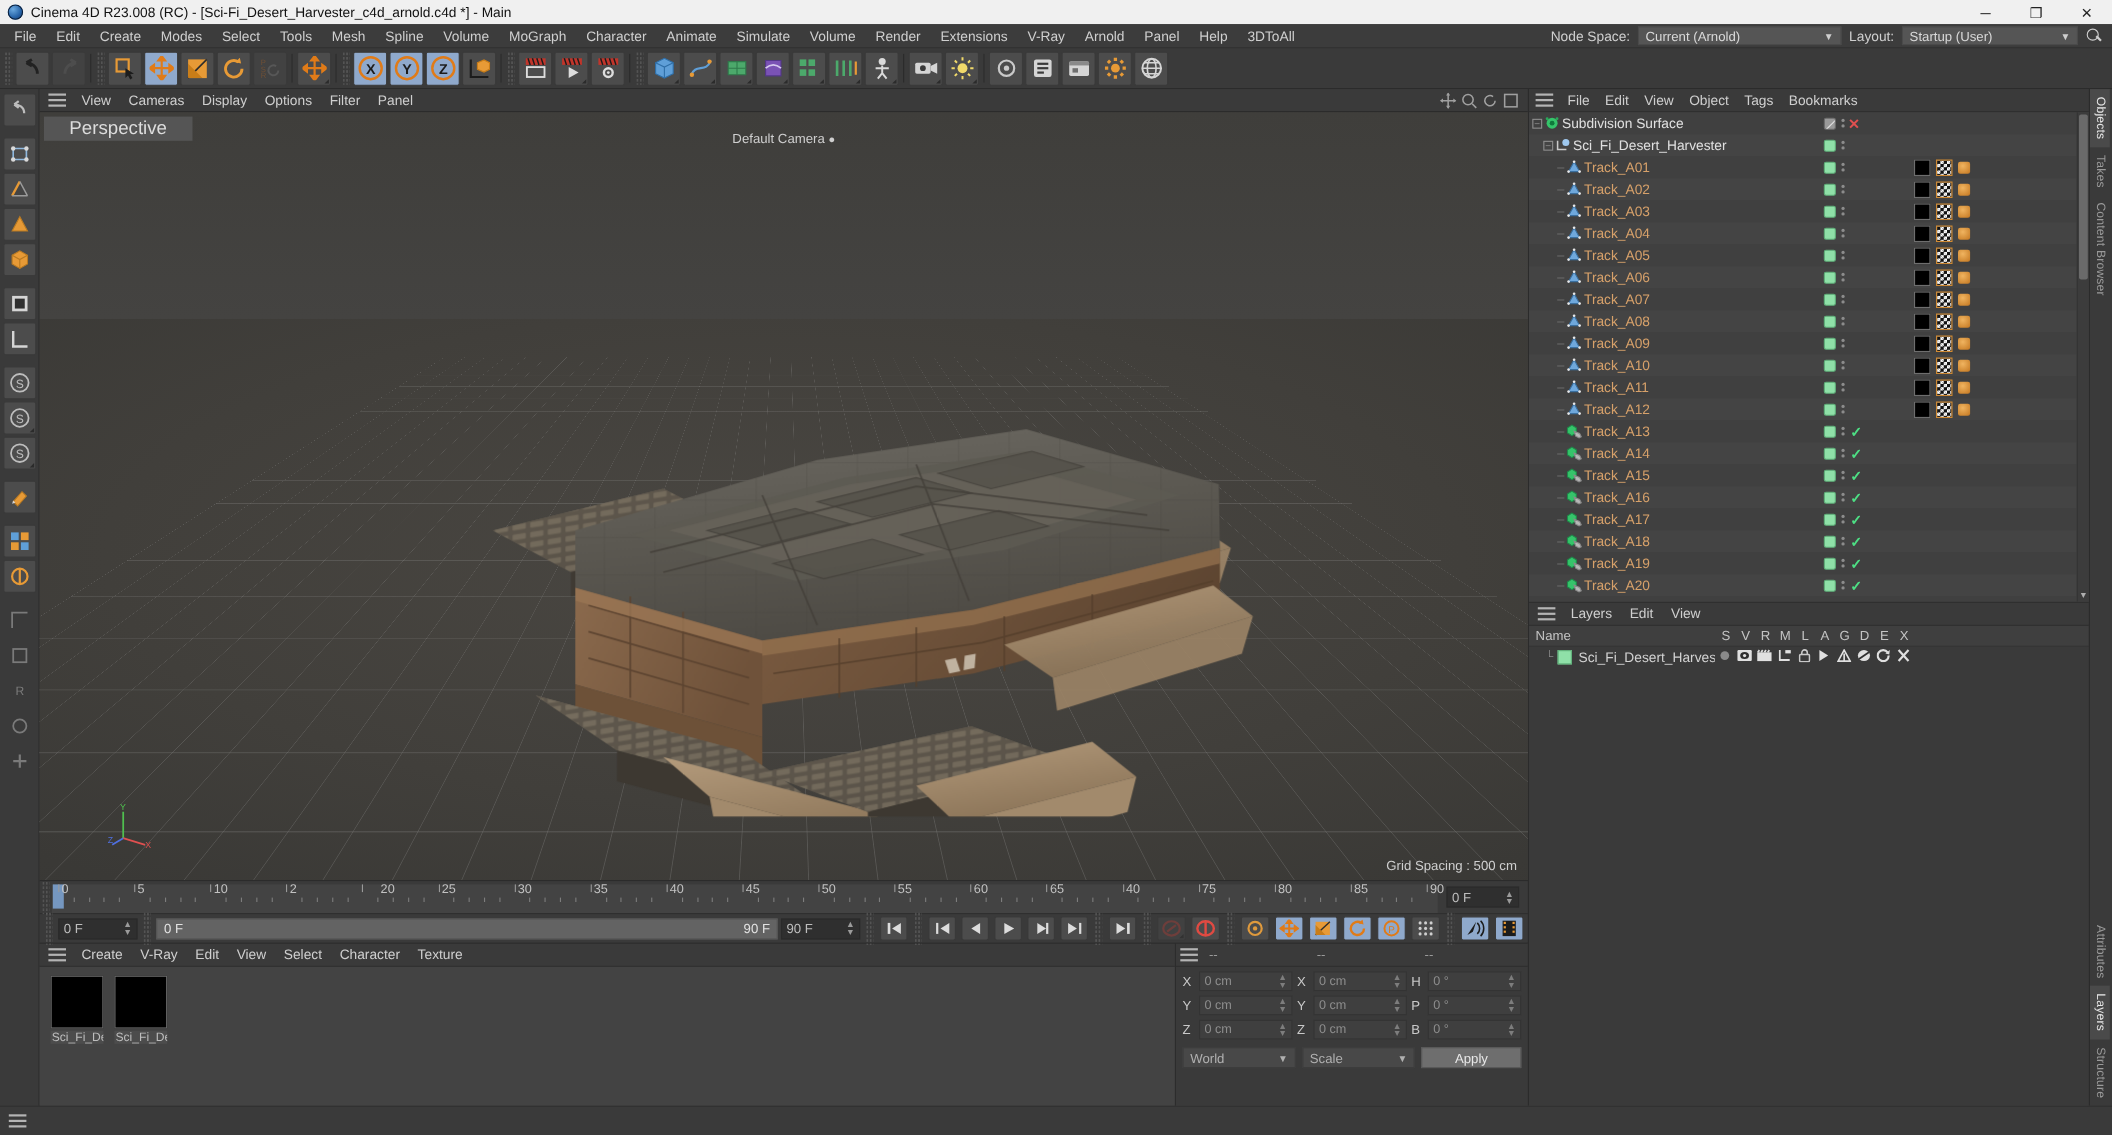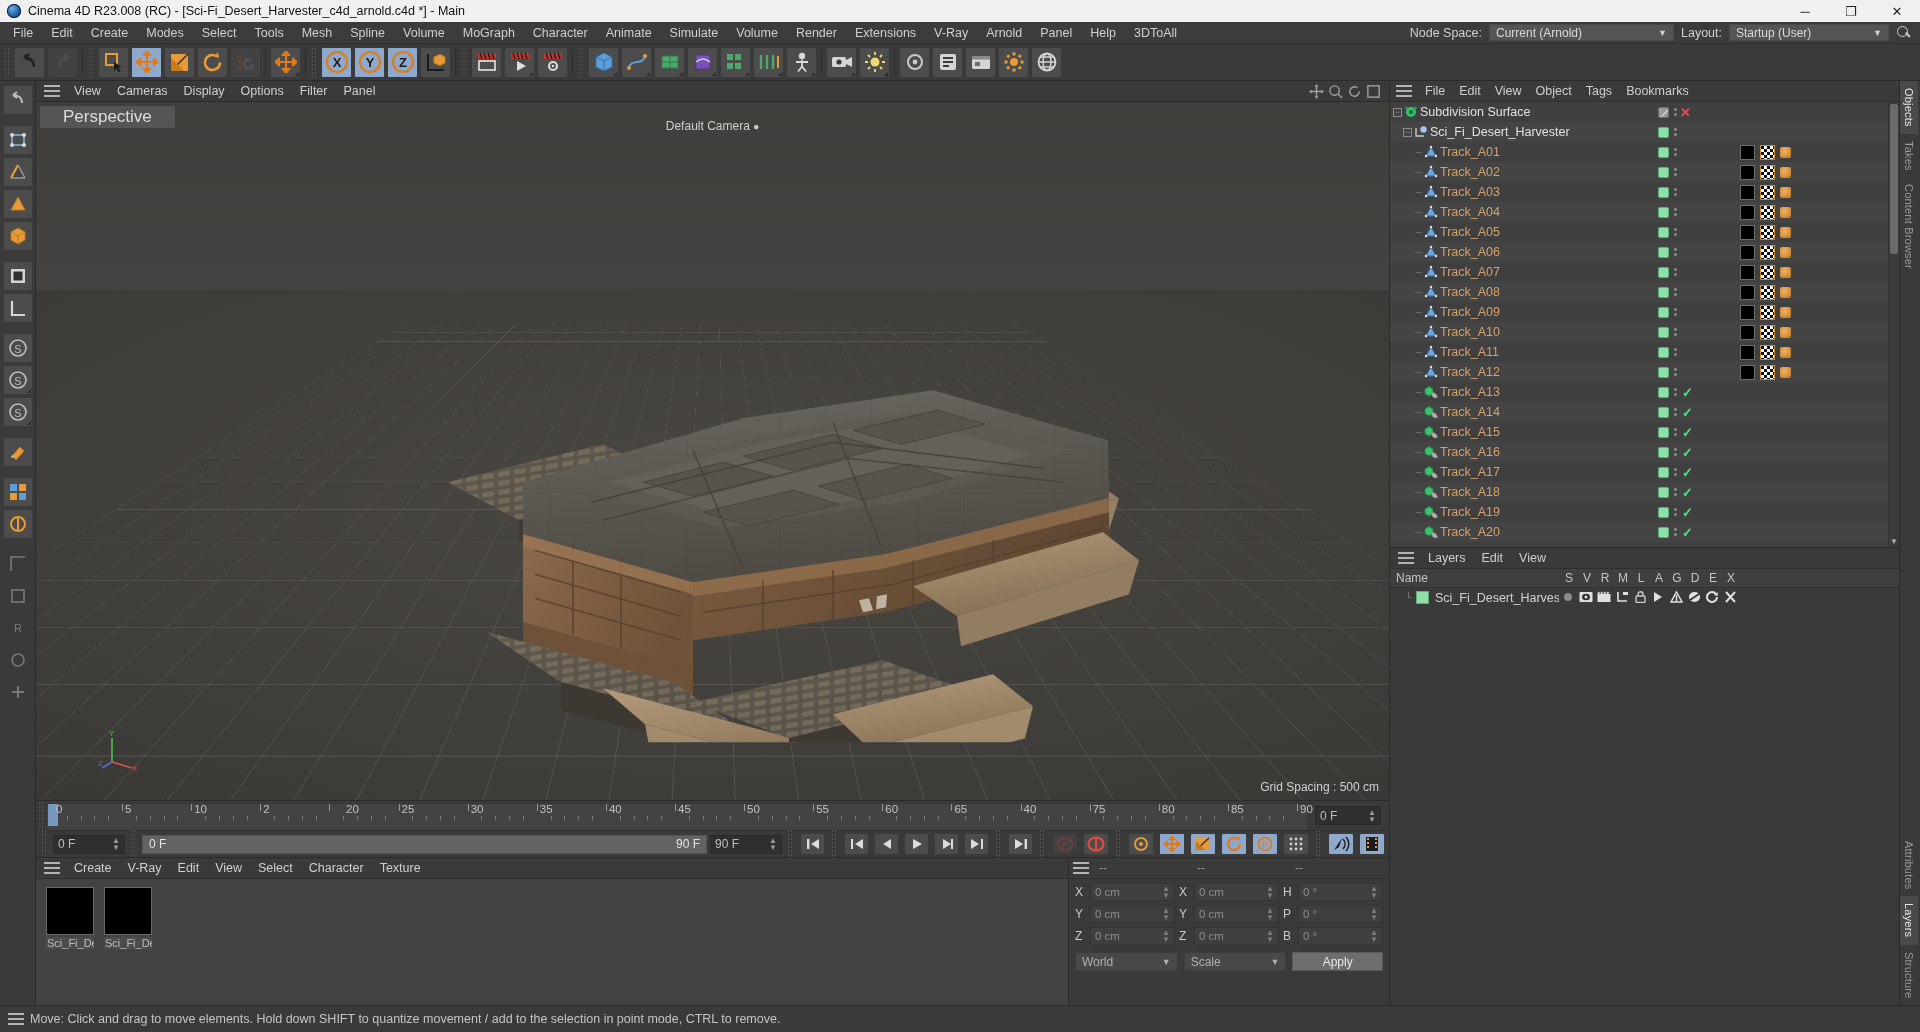--- a/index.html
+++ b/index.html
@@ -1804,14 +1804,13 @@
       </div>
   </div>
 </div>
 
 <div class="status">
   <div class="hamb">
       <i></i>
       <i></i>
       <i></i>
     </div>
-  <span>Move: Click and drag to move elements. Hold down SHIFT to quantize movement / add to the selection in point mode, CTRL to remove.</span>
 </div>
 
 </body></html>

